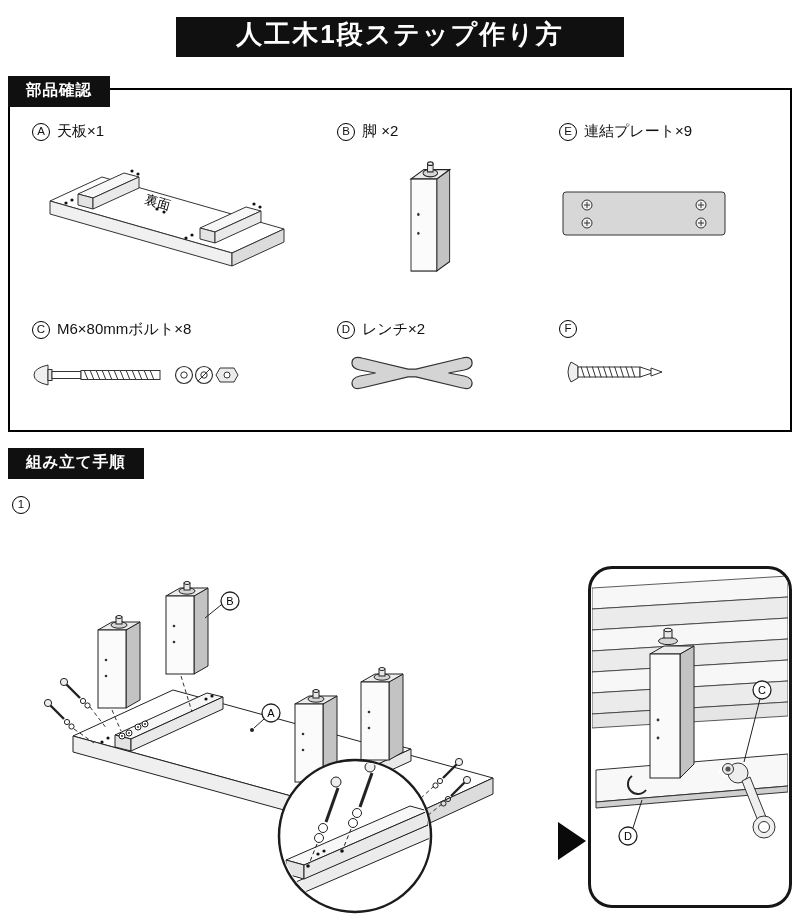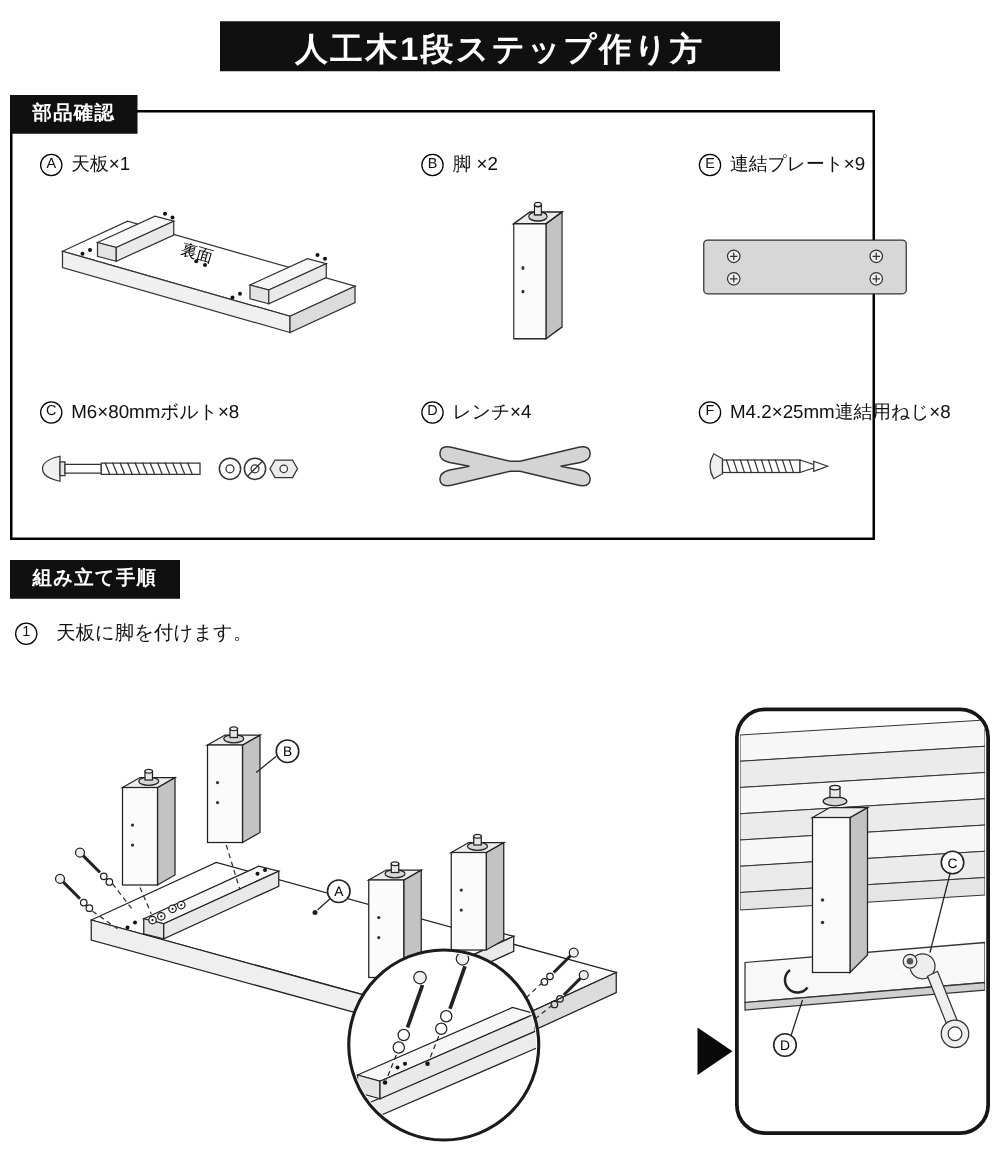--- a/index.html
+++ b/index.html
@@ -1,21 +1,21 @@
 <!DOCTYPE html>
 <html><head>
 <meta charset="utf-8">
 <style>
   *{margin:0;padding:0;box-sizing:border-box}
   html,body{width:800px;height:921px;background:#fff;color:#111;
     font-family:"Liberation Sans","DejaVu Sans",sans-serif;position:relative;overflow:hidden}
   .title-banner{position:absolute;top:17px;left:50%;transform:translateX(-50%);
-    width:448px;height:40px;background:#101010;color:#fff;display:flex;align-items:flex-end;
+    width:448px;height:40px;background:#101010;color:#fff;display:flex;align-items:flex-start;
     justify-content:center;font-size:26px;font-weight:600;letter-spacing:2px;white-space:nowrap}
-  .parts-box{position:absolute;left:8px;top:88px;width:692px;height:344px;border:2px solid #000}
+  .parts-box{position:absolute;left:8px;top:88px;width:784px;height:344px;border:2px solid #000}
   .section-label{background:#101010;color:#fff;font-size:15.5px;font-weight:700;
     padding:4px 18px 6px;letter-spacing:1px;display:inline-block;white-space:nowrap}
   .parts-box .section-label{position:absolute;left:-2px;top:-14px}
   .parts-grid{display:grid;grid-template-columns:305px 222px 1fr;grid-template-rows:198px auto;
     padding:32px 6px 0 22px}
   .part-cell{overflow:visible}
   .part-head{display:flex;align-items:center;font-size:15px;white-space:nowrap}
   .circle-badge{display:inline-flex;width:18px;height:18px;border:1.3px solid #000;border-radius:50%;
     align-items:center;justify-content:center;font-size:11.5px;line-height:1;flex:0 0 18px;margin-right:7px}
   .art-a{margin-top:8px}
@@ -172,33 +172,32 @@
           <line x1="166" y1="26" x2="178" y2="14" stroke="#333"></line>
           <polygon points="188,13 202,13 206,20 202,27 188,27 184,20" fill="#ebebeb" stroke="#333"></polygon>
           <circle cx="195" cy="20" r="3" fill="#fff" stroke="#333"></circle>
         </svg>
       </div>
     </div>
 
     <div class="part-cell">
       <div class="part-head">
         <span class="circle-badge">D</span>
-        <span>レンチ×4</span>
+        <span>レンチ×2</span>
       </div>
       <div class="art-d">
         <svg width="130" height="48" viewBox="-4 2 132 48">
           <path d="M10,11 L56,22 L64,22 L110,11 Q121,8 121,16 Q121,21 113,23 L97,26 L113,29 Q121,31 121,36 Q121,44 110,41 L64,30 L56,30 L10,41 Q-1,44 -1,36 Q-1,31 7,29 L23,26 L7,23 Q-1,21 -1,16 Q-1,8 10,11 Z" fill="#d4d4d4" stroke="#333" stroke-width="1.2"></path>
         </svg>
       </div>
     </div>
 
     <div class="part-cell">
       <div class="part-head">
         <span class="circle-badge">F</span>
-        <span>M4.2×25mm連結用ねじ×8</span>
       </div>
       <div class="art-f">
         <svg width="110" height="28" viewBox="0 0 110 28">
           <path d="M8,4 Q2,14 8,24 L15,20 L15,8 Z" fill="#efefef" stroke="#333"></path>
           <rect x="15" y="9" width="62" height="10" fill="#ffffff" stroke="#333"></rect>
           <g stroke="#333" stroke-width="1">
             <line x1="18" y1="8.5" x2="21.5" y2="19.5"></line>
               <line x1="23.6" y1="8.5" x2="27.1" y2="19.5"></line>
             <line x1="29.2" y1="8.5" x2="32.7" y2="19.5"></line>
               <line x1="34.8" y1="8.5" x2="38.3" y2="19.5"></line>
@@ -215,21 +214,20 @@
       </div>
     </div>
 
   </div>
 </section>
 
 <div class="section-label assembly-label">組み立て手順</div>
 
 <p class="step-line">
   <span class="circle-badge">1</span>
-  <span>天板に脚を付けます。</span>
 </p>
 
 <div class="diagram-area">
 
   <svg class="main-diagram" width="570" height="350" viewBox="0 0 570 350">
 
     <g stroke="#222" stroke-width="1">
       <path d="M55,172 L375,260 L475,214 L155,126 Z" fill="#ffffff"></path>
       <path d="M55,172 L375,260 L375,276 L55,188 Z" fill="#efefef"></path>
       <path d="M375,260 L475,214 L475,230 L375,276 Z" fill="#dcdcdc"></path>

